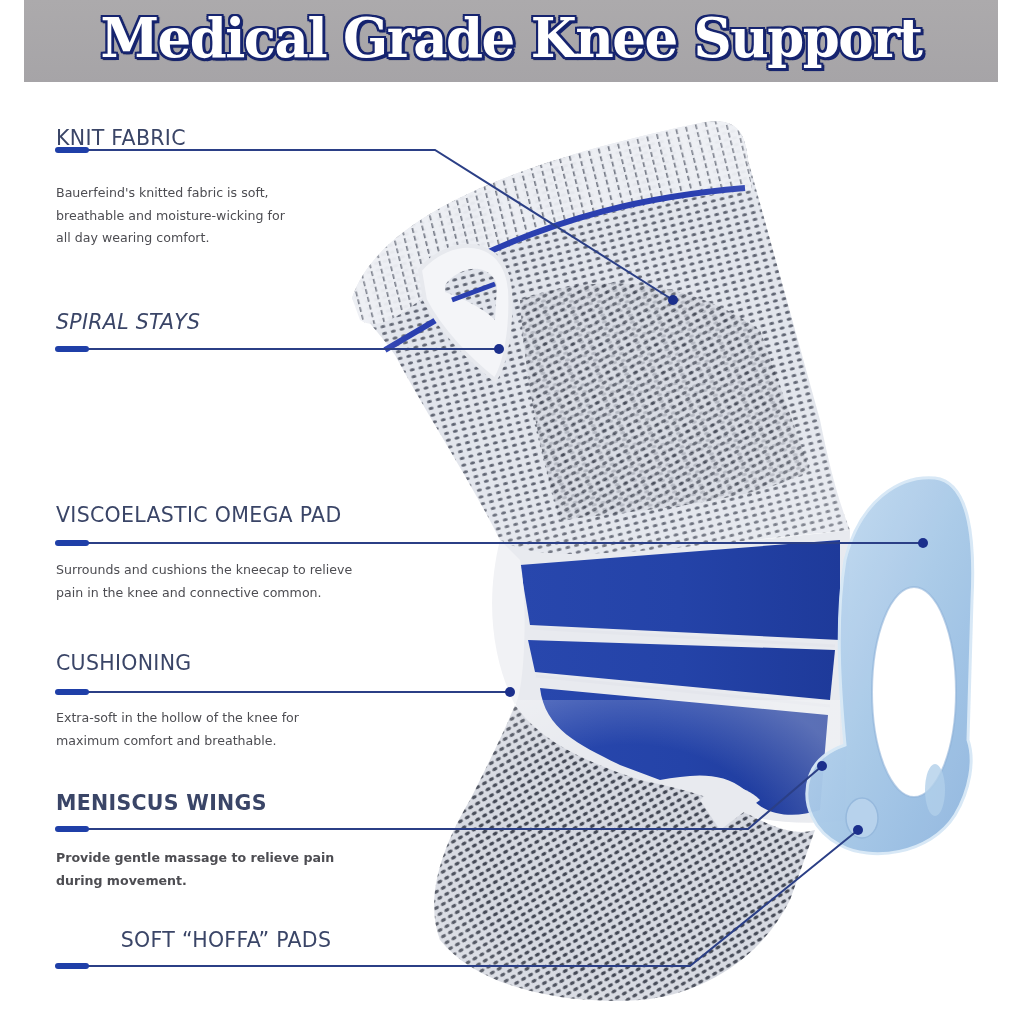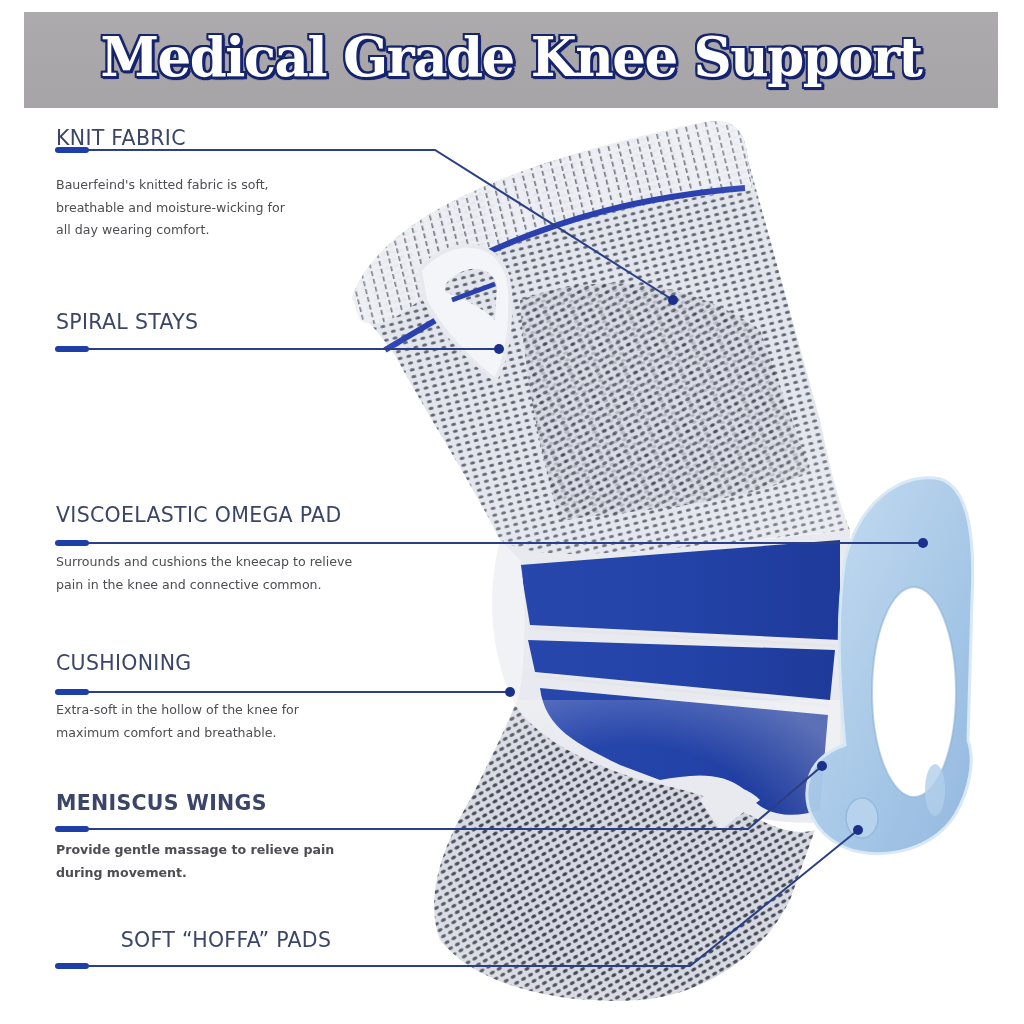--- a/index.html
+++ b/index.html
@@ -2,21 +2,21 @@
 <html><head>
 <meta charset="utf-8">
 <style>
   html, body { margin: 0; padding: 0; }
   body {
     width: 1024px; height: 1024px; position: relative; overflow: hidden;
     background: #ffffff;
     font-family: "DejaVu Sans", "Liberation Sans", sans-serif;
   }
   .banner {
-    position: absolute; left: 24px; top: 12px; width: 974px; height: 96px;
+    position: absolute; left: 24px; top: 0; width: 974px; height: 82px;
     background: linear-gradient(#acaaac, #a6a4a7);
     display: flex; align-items: center; justify-content: center;
   }
   .banner-title {
     font-family: "DejaVu Serif", "Liberation Serif", serif;
     font-weight: bold; font-size: 54px; letter-spacing: -1.5px;
     color: #ffffff; margin-top: -6px;
     text-shadow:
       2px 0 0 #16246f, -2px 0 0 #16246f, 0 2px 0 #16246f, 0 -2px 0 #16246f,
       2px 2px 0 #16246f, -2px -2px 0 #16246f, 2px -2px 0 #16246f, -2px 2px 0 #16246f,
@@ -26,21 +26,21 @@
   .art { position: absolute; left: 0; top: 0; }
   .feature { position: absolute; left: 56px; width: 340px; }
   .feature-title {
     font-family: "DejaVu Sans", sans-serif;
     font-size: 20.5px; color: #3a4567; letter-spacing: 0.3px;
     line-height: 24px; white-space: nowrap;
   }
   .feature-desc {
     font-family: "DejaVu Sans", sans-serif;
     font-size: 12.6px; color: #4d4d52; line-height: 22.5px;
-    margin-top: 24px; white-space: pre-line;
+    margin-top: 32px; white-space: pre-line;
   }
 </style>
 </head>
 <body>
 
 <div class="banner">
   <div class="banner-title">Medical Grade Knee Support</div>
 </div>
 
 <svg class="art" width="1024" height="1024" viewBox="0 0 1024 1024">
@@ -152,21 +152,21 @@
   </g>
 </svg>
 
 <div class="feature" style="top:126px;">
   <div class="feature-title">KNIT FABRIC</div>
   <div class="feature-desc">Bauerfeind's knitted fabric is soft,
 breathable and moisture-wicking for
 all day wearing comfort.</div>
 </div>
 
-<div class="feature" style="top:310px;">
+<div class="feature" style="top:310px;font-style:italic;">
   <div class="feature-title">SPIRAL STAYS</div>
 </div>
 
 <div class="feature" style="top:503px;">
   <div class="feature-title">VISCOELASTIC OMEGA PAD</div>
   <div class="feature-desc">Surrounds and cushions the kneecap to relieve
 pain in the knee and connective common.</div>
 </div>
 
 <div class="feature" style="top:651px;">

